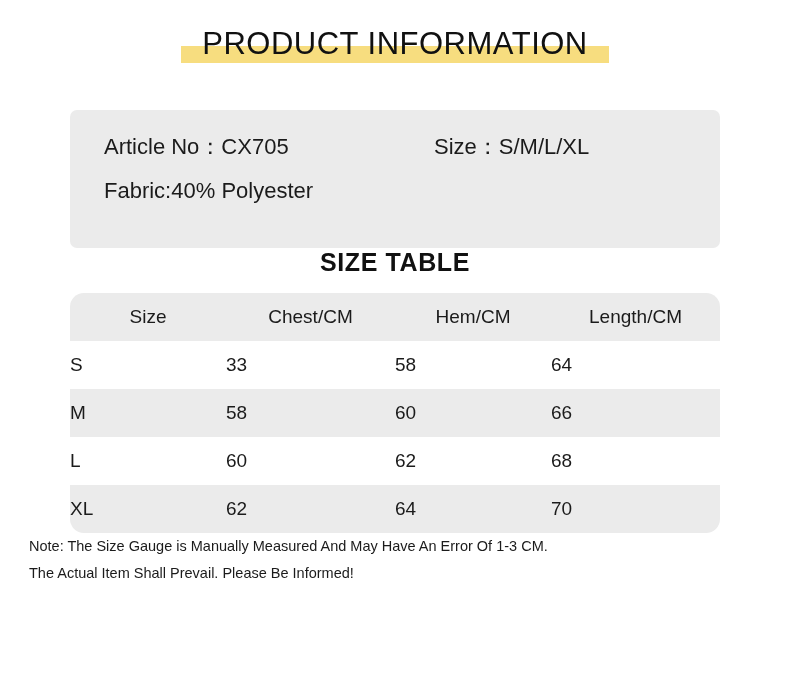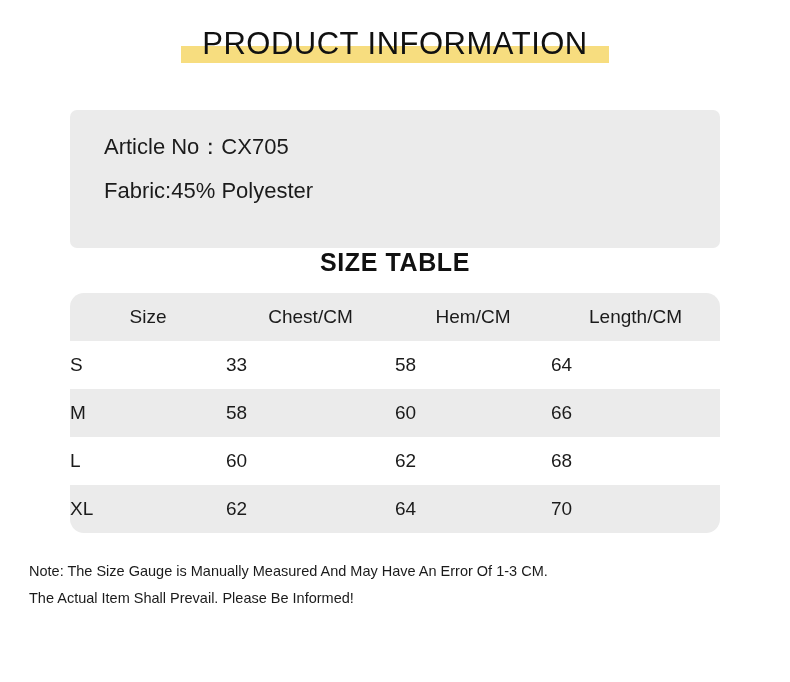--- a/index.html
+++ b/index.html
@@ -106,21 +106,21 @@
   tr.row-even td { background: #ffffff; }
   tr.row-odd  td { background: #ebebeb; }
   .col-1 { width: 24%; }
   .col-2 { width: 26%; }
   .col-3 { width: 24%; }
   .col-4 { width: 26%; }
 
   
   .notes {
     width: 740px;
-    margin: 29px auto 0 auto;
+    margin: 4px auto 0 auto;
     padding-left: 4px;
     box-sizing: border-box;
   }
   .notes p {
     margin: 0 0 9px 0;
     font-size: 14.5px;
     color: #1b1b1b;
     line-height: 1.25;
   }
 </style>
@@ -132,24 +132,27 @@
   <div class="title-wrap">
     <div class="title-highlight"></div>
     <span class="title-text">PRODUCT INFORMATION</span>
   </div>
 
   <div class="info-card">
     <div class="info-row">
       <div class="info-col-left">
         <span class="label">Article No：</span><span class="value">CX705</span>
       </div>
+      <div class="info-col-right">
+        <span class="label">Size：</span><span class="value">S/M/L/XL</span>
+      </div>
     </div>
     <div class="info-row">
       <div class="info-col-left">
-        <span class="label">Fabric:</span><span class="value">45% Polyester</span>
+        <span class="label">Fabric:</span><span class="value">40% Polyester</span>
       </div>
     </div>
   </div>
 
   <div class="table-heading">SIZE TABLE</div>
 
   <div class="table-wrap">
     <table class="size-table">
       <thead>
         <tr>

